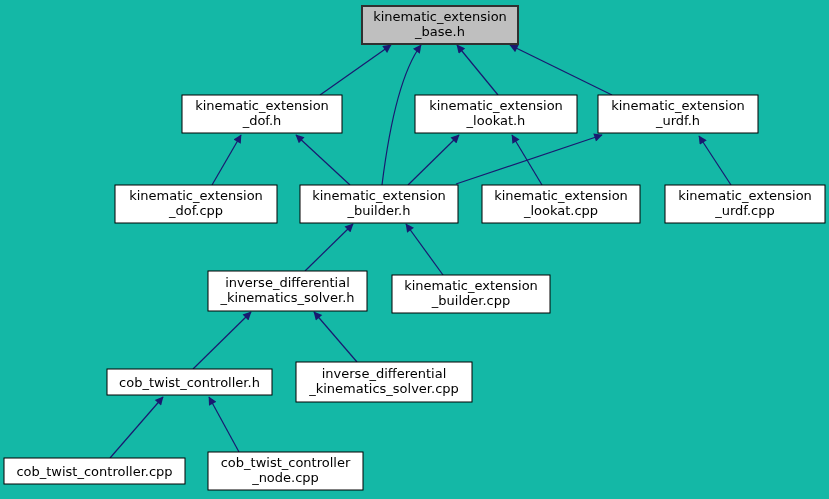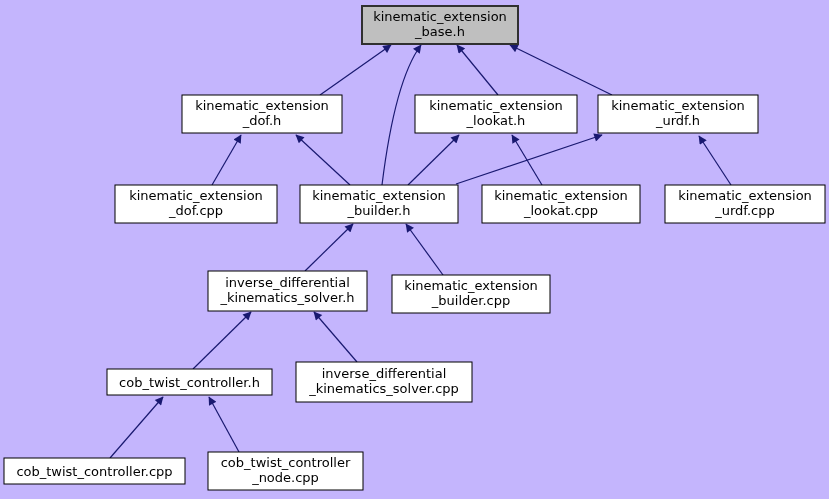--- a/index.html
+++ b/index.html
@@ -3,21 +3,21 @@
 <meta charset="utf-8">
 <style>
   html, body {
     margin: 0;
     padding: 0;
     background: #ffffff;
   }
   .canvas-wrap {
     width: 829px;
     height: 499px;
-    background: #c4b5fd;
+    background: #14b8a6;
     position: relative;
     font-family: "DejaVu Sans", "Liberation Sans", sans-serif;
   }
   svg { display: block; }
   .edge {
     fill: none;
     stroke: #191970;
     stroke-width: 1.2;
   }
   .node-box {

